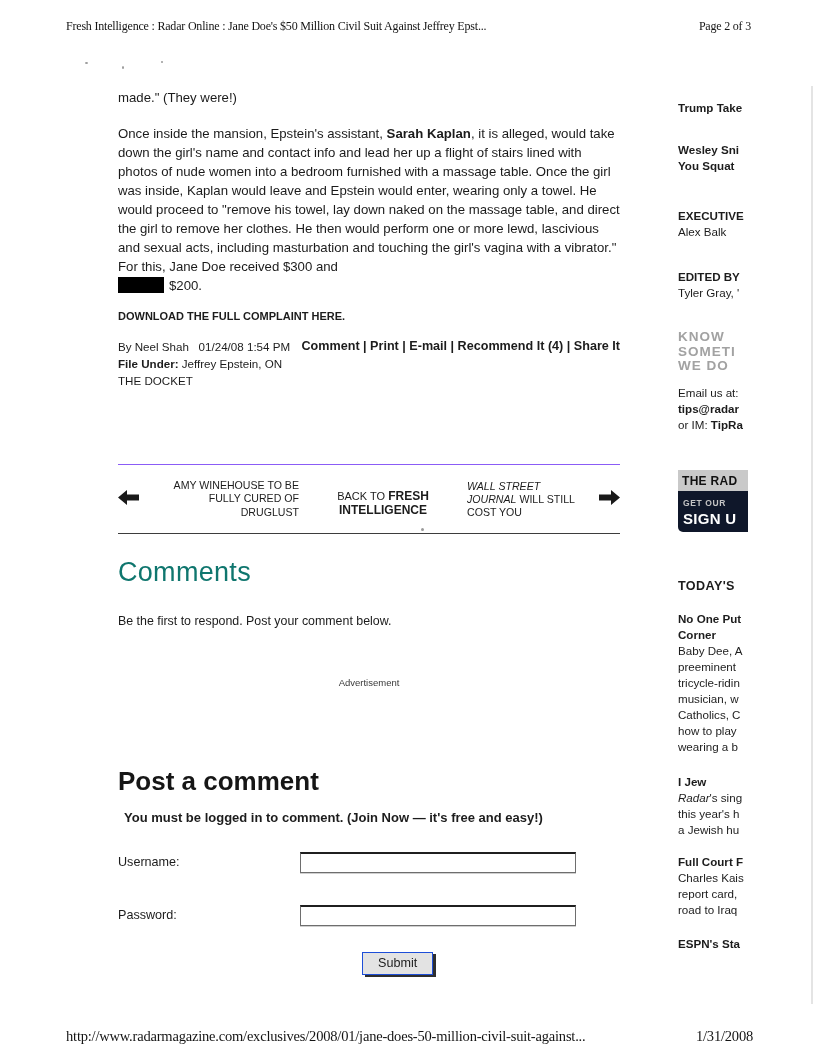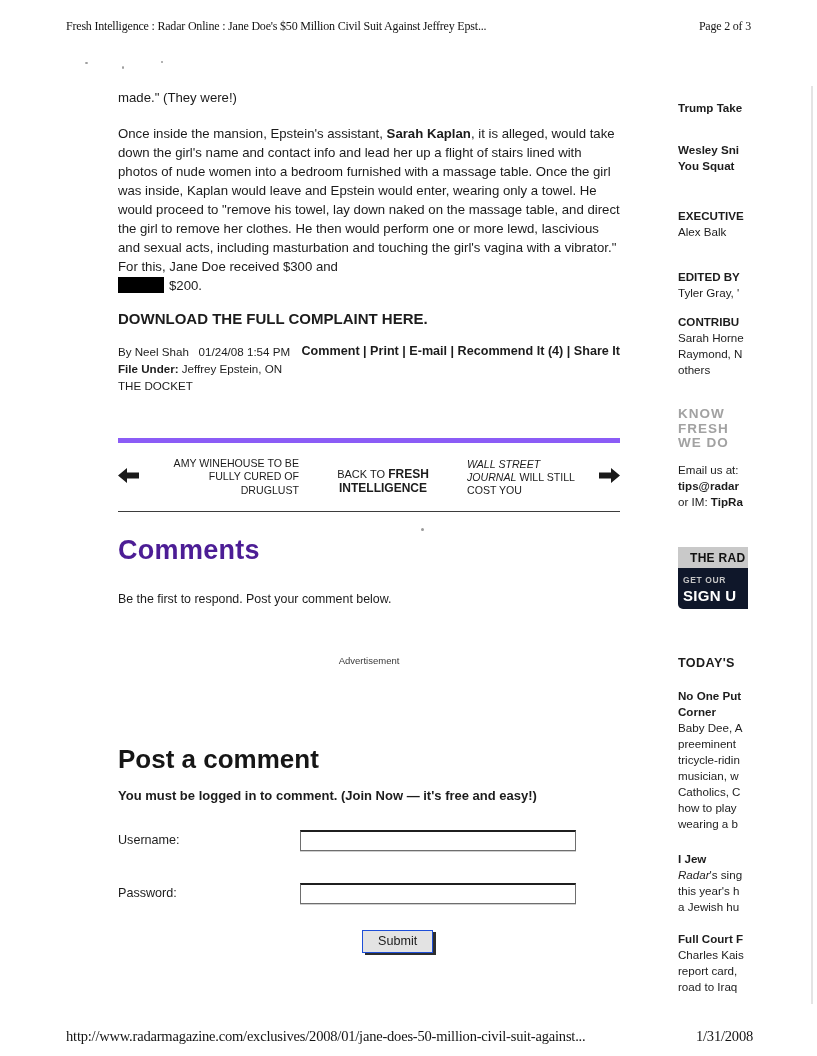--- a/index.html
+++ b/index.html
@@ -22,40 +22,40 @@
   }
   
   .speck{position:absolute;background:#9a9a9a;border-radius:50%;}
   .scanline{position:absolute;left:811px;top:86px;width:2px;height:918px;background:#e4e4e4;}
 
   
   .main-col{position:absolute;left:118px;top:88px;width:502px;}
   .body-text{font-size:13.2px;line-height:19px;color:#1b1b1b;}
   .para2{margin-top:17px;}
   .redaction{display:inline-block;width:46px;height:16px;background:#000;vertical-align:-3px;margin-right:5px;}
-  .download{margin-top:15px;font-weight:bold;font-size:15px;}
+  .download{margin-top:15px;font-weight:bold;font-size:11px;}
   .byline-row{margin-top:16px;display:flex;}
   .byline{width:192px;font-size:11.6px;line-height:17px;}
   .actions{font-size:12.6px;font-weight:bold;padding-top:1px;white-space:nowrap;}
 
   
-  .pager{margin-top:44px;border-top:5px solid #8b5cf6;border-bottom:1px solid #3d3d3d;
+  .pager{margin-top:75px;border-top:1px solid #8b5cf6;border-bottom:1px solid #3d3d3d;
          height:68px;display:flex;align-items:center;}
   .pager .arrow{flex:0 0 auto;}
   .pager-prev{width:148px;margin-left:12px;text-align:right;font-size:10.6px;line-height:13.5px;}
   .pager-center{flex:1;text-align:center;font-size:11px;line-height:14px;padding-top:8px;}
   .pager-center .b2{font-weight:bold;font-size:12px;}
   .pager-next{width:122px;text-align:left;font-size:10.6px;line-height:13px;margin-right:10px;}
   .it{font-style:italic;}
 
-  .comments-h{margin-top:23px;font-size:27px;font-weight:bold;letter-spacing:0.3px;color:#4c1d95;}
+  .comments-h{margin-top:23px;font-size:27px;font-weight:normal;letter-spacing:0.3px;color:#0f766e;}
   .comments-note{margin-top:24px;font-size:12.4px;}
   .ad-label{margin-top:46px;text-align:center;font-size:9.5px;color:#3a3a3a;}
   .post-h{margin-top:78px;font-size:26px;font-weight:bold;color:#161616;}
-  .login-note{margin-top:13px;font-size:13px;font-weight:bold;}
+  .login-note{margin-top:13px;font-size:13px;font-weight:bold;margin-left:6px;}
 
   .form-row{display:flex;align-items:flex-start;}
   .row-user{margin-top:27px;}
   .row-pass{margin-top:32px;}
   .form-label{width:182px;font-size:12.6px;padding-top:3px;}
   .text-input{
     width:268px;height:18px;background:#fff;
     border:1px solid #6e6e6e;border-top:2px solid #1f1f1f;
     box-shadow:0 1px 0 #cfcfcf;outline:none;
     font-family:"Liberation Sans",sans-serif;font-size:12px;padding:0 3px;
@@ -75,21 +75,21 @@
   .sb-bold{font-weight:bold;}
   .teaser-2{margin-top:26px;}
   .mast-1{margin-top:34px;}
   .mast-2{margin-top:29px;}
   .mast-3{margin-top:13px;}
   .tips-head{margin-top:29px;color:#a2a2a2;font-weight:bold;font-size:13.5px;
              line-height:14.5px;letter-spacing:1px;}
   .tips-body{margin-top:11px;}
   .signup{margin-top:37px;width:70px;}
   .signup-strip{background:#c9c9c9;color:#111;font-weight:bold;font-size:12px;
-                letter-spacing:0.3px;padding:3px 12px 2px;white-space:nowrap;}
+                letter-spacing:0.3px;padding:3px 4px 2px;white-space:nowrap;}
   .signup-box{background:#0f172a;border-radius:0 0 0 5px;padding:4px 5px 5px;white-space:nowrap;}
   .signup-mid{color:#c4c4c4;font-weight:bold;font-size:8.5px;letter-spacing:0.6px;display:block;}
   .signup-big{color:#ffffff;font-weight:bold;font-size:15px;letter-spacing:0.3px;display:block;}
   .today-h{margin-top:46px;font-weight:bold;font-size:12.6px;letter-spacing:0.4px;white-space:nowrap;}
   .story{margin-top:17px;}
   .story-2{margin-top:16px;}
   .story-3{margin-top:19px;}
   .story-4{margin-top:18px;}
 </style>
 </head>
@@ -194,30 +194,24 @@
   <div class="mast-1">
     <span class="line sb-bold">EXECUTIVE</span>
     <span class="line">Alex Balk</span>
   </div>
 
   <div class="mast-2">
     <span class="line sb-bold">EDITED BY</span>
     <span class="line">Tyler Gray, '</span>
   </div>
 
-  <div class="mast-3">
-    <span class="line sb-bold">CONTRIBU</span>
-    <span class="line">Sarah Horne</span>
-    <span class="line">Raymond, N</span>
-    <span class="line">others</span>
-  </div>
 
   <div class="tips-head">
     <span class="line">KNOW</span>
-    <span class="line">FRESH</span>
+    <span class="line">SOMETI</span>
     <span class="line">WE DO</span>
   </div>
 
   <div class="tips-body">
     <span class="line">Email us at:</span>
     <span class="line sb-bold">tips@radar</span>
     <span class="line"><span>or IM: </span><b>TipRa</b></span>
   </div>
 
   <div class="signup">

